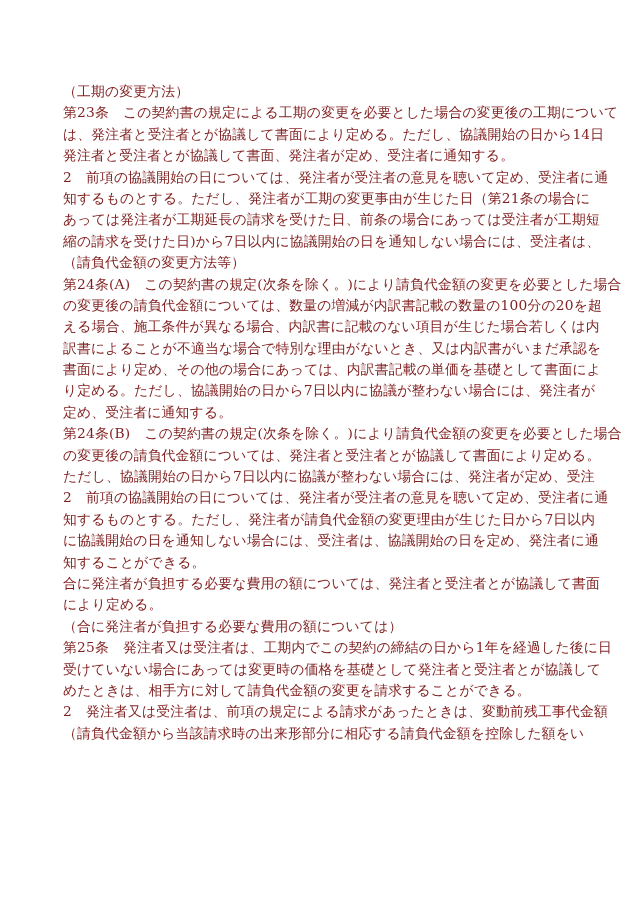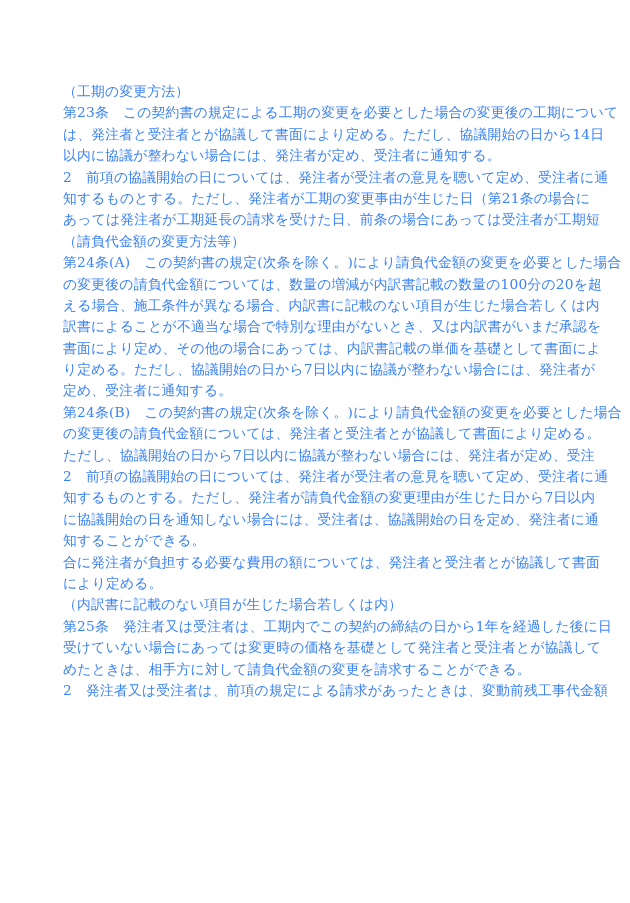--- a/index.html
+++ b/index.html
@@ -34,44 +34,46 @@
   }
   .line.just {
     text-align: justify;
     text-align-last: justify;
   }
 </style>
 </head>
 <body>
 
 <div class="page">
-  <div class="doc-text" id="doc-text" style="color: #3b82f6;">
+  <div class="doc-text" id="doc-text" style="color: #7f1d1d;">
       <div class="line">（工期の変更方法）</div>
       <div class="line just">第23条　この契約書の規定による工期の変更を必要とした場合の変更後の工期について</div>
       <div class="line ind just">は、発注者と受注者とが協議して書面により定める。ただし、協議開始の日から14日</div>
-      <div class="line ind">以内に協議が整わない場合には、発注者が定め、受注者に通知する。</div>
+      <div class="line ind">発注者と受注者とが協議して書面、発注者が定め、受注者に通知する。</div>
       <div class="line just">2　前項の協議開始の日については、発注者が受注者の意見を聴いて定め、受注者に通</div>
       <div class="line ind just">知するものとする。ただし、発注者が工期の変更事由が生じた日（第21条の場合に</div>
       <div class="line ind just">あっては発注者が工期延長の請求を受けた日、前条の場合にあっては受注者が工期短</div>
+      <div class="line ind just">縮の請求を受けた日)から7日以内に協議開始の日を通知しない場合には、受注者は、</div>
       <div class="line">（請負代金額の変更方法等）</div>
       <div class="line just">第24条(A)　この契約書の規定(次条を除く。)により請負代金額の変更を必要とした場合</div>
       <div class="line ind just">の変更後の請負代金額については、数量の増減が内訳書記載の数量の100分の20を超</div>
       <div class="line ind just">える場合、施工条件が異なる場合、内訳書に記載のない項目が生じた場合若しくは内</div>
       <div class="line ind just">訳書によることが不適当な場合で特別な理由がないとき、又は内訳書がいまだ承認を</div>
       <div class="line ind just">書面により定め、その他の場合にあっては、内訳書記載の単価を基礎として書面によ</div>
       <div class="line ind just">り定める。ただし、協議開始の日から7日以内に協議が整わない場合には、発注者が</div>
       <div class="line ind">定め、受注者に通知する。</div>
       <div class="line just">第24条(B)　この契約書の規定(次条を除く。)により請負代金額の変更を必要とした場合</div>
       <div class="line ind just">の変更後の請負代金額については、発注者と受注者とが協議して書面により定める。</div>
       <div class="line ind just">ただし、協議開始の日から7日以内に協議が整わない場合には、発注者が定め、受注</div>
       <div class="line just">2　前項の協議開始の日については、発注者が受注者の意見を聴いて定め、受注者に通</div>
       <div class="line ind just">知するものとする。ただし、発注者が請負代金額の変更理由が生じた日から7日以内</div>
       <div class="line ind just">に協議開始の日を通知しない場合には、受注者は、協議開始の日を定め、発注者に通</div>
       <div class="line ind">知することができる。</div>
       <div class="line ind just">合に発注者が負担する必要な費用の額については、発注者と受注者とが協議して書面</div>
       <div class="line ind">により定める。</div>
-      <div class="line">（内訳書に記載のない項目が生じた場合若しくは内）</div>
+      <div class="line">（合に発注者が負担する必要な費用の額については）</div>
       <div class="line just">第25条　発注者又は受注者は、工期内でこの契約の締結の日から1年を経過した後に日</div>
       <div class="line ind just">受けていない場合にあっては変更時の価格を基礎として発注者と受注者とが協議して</div>
       <div class="line ind">めたときは、相手方に対して請負代金額の変更を請求することができる。</div>
       <div class="line just">2　発注者又は受注者は、前項の規定による請求があったときは、変動前残工事代金額</div>
+      <div class="line ind just">（請負代金額から当該請求時の出来形部分に相応する請負代金額を控除した額をい</div>
     </div>
 </div>
 
 </body></html>

